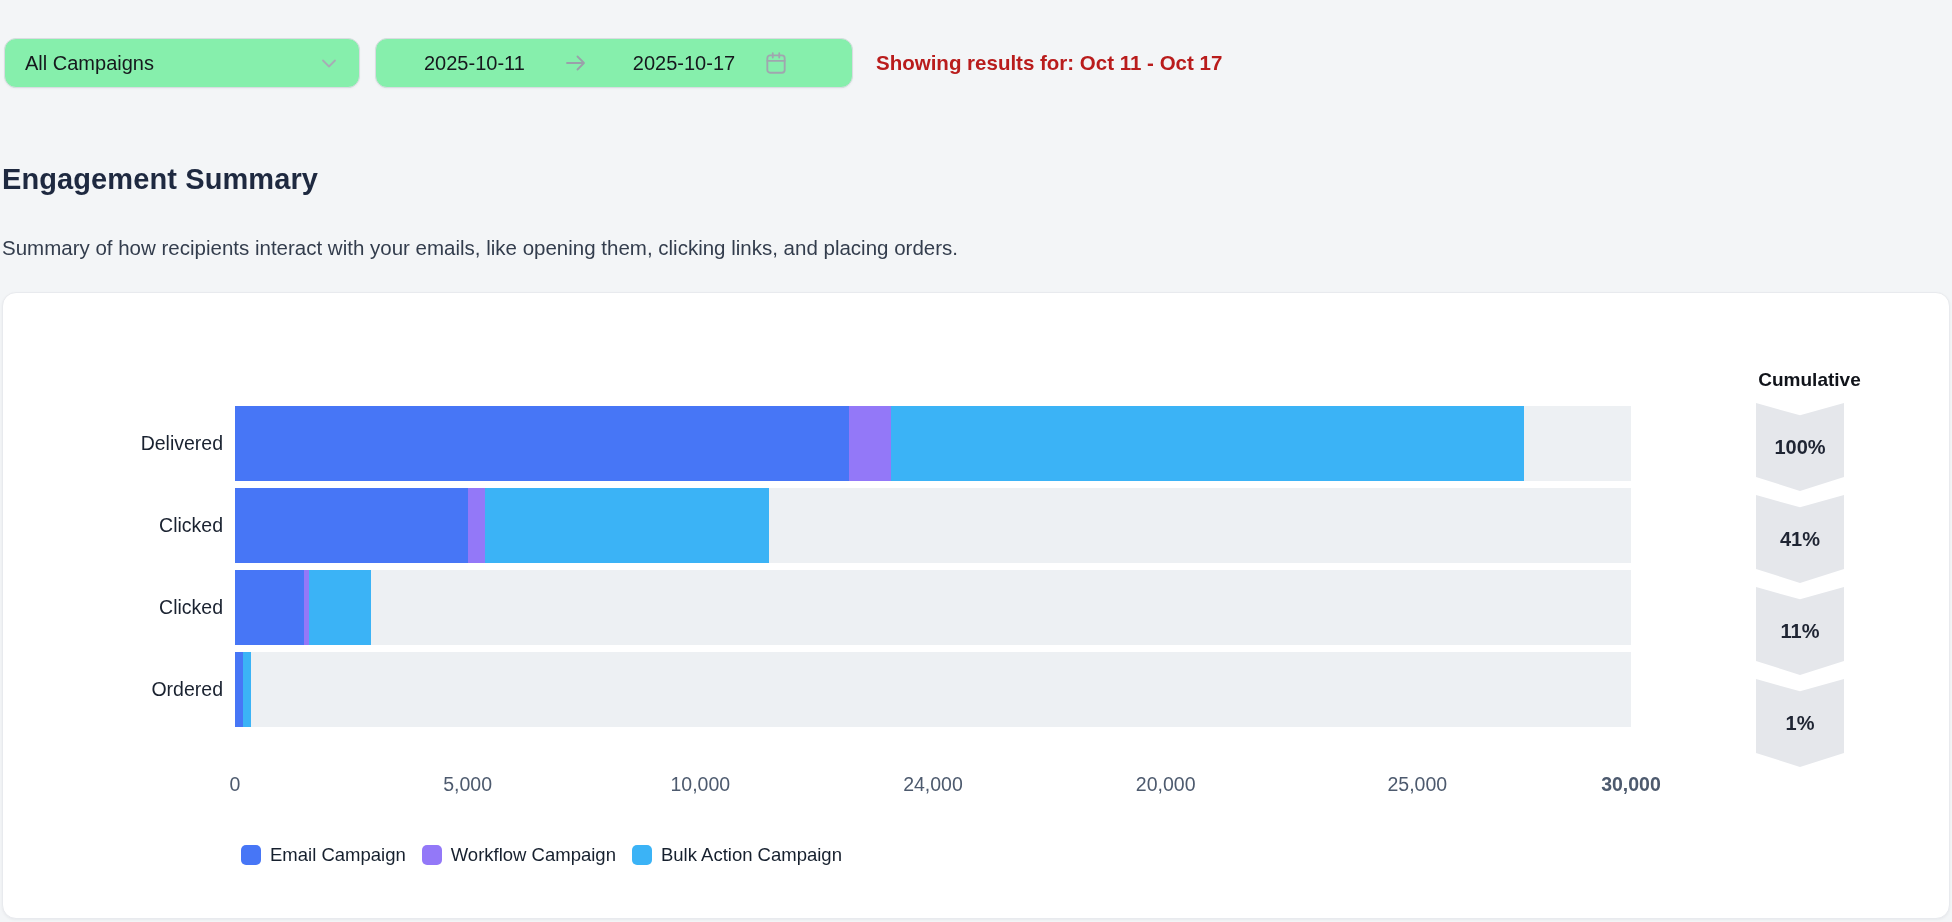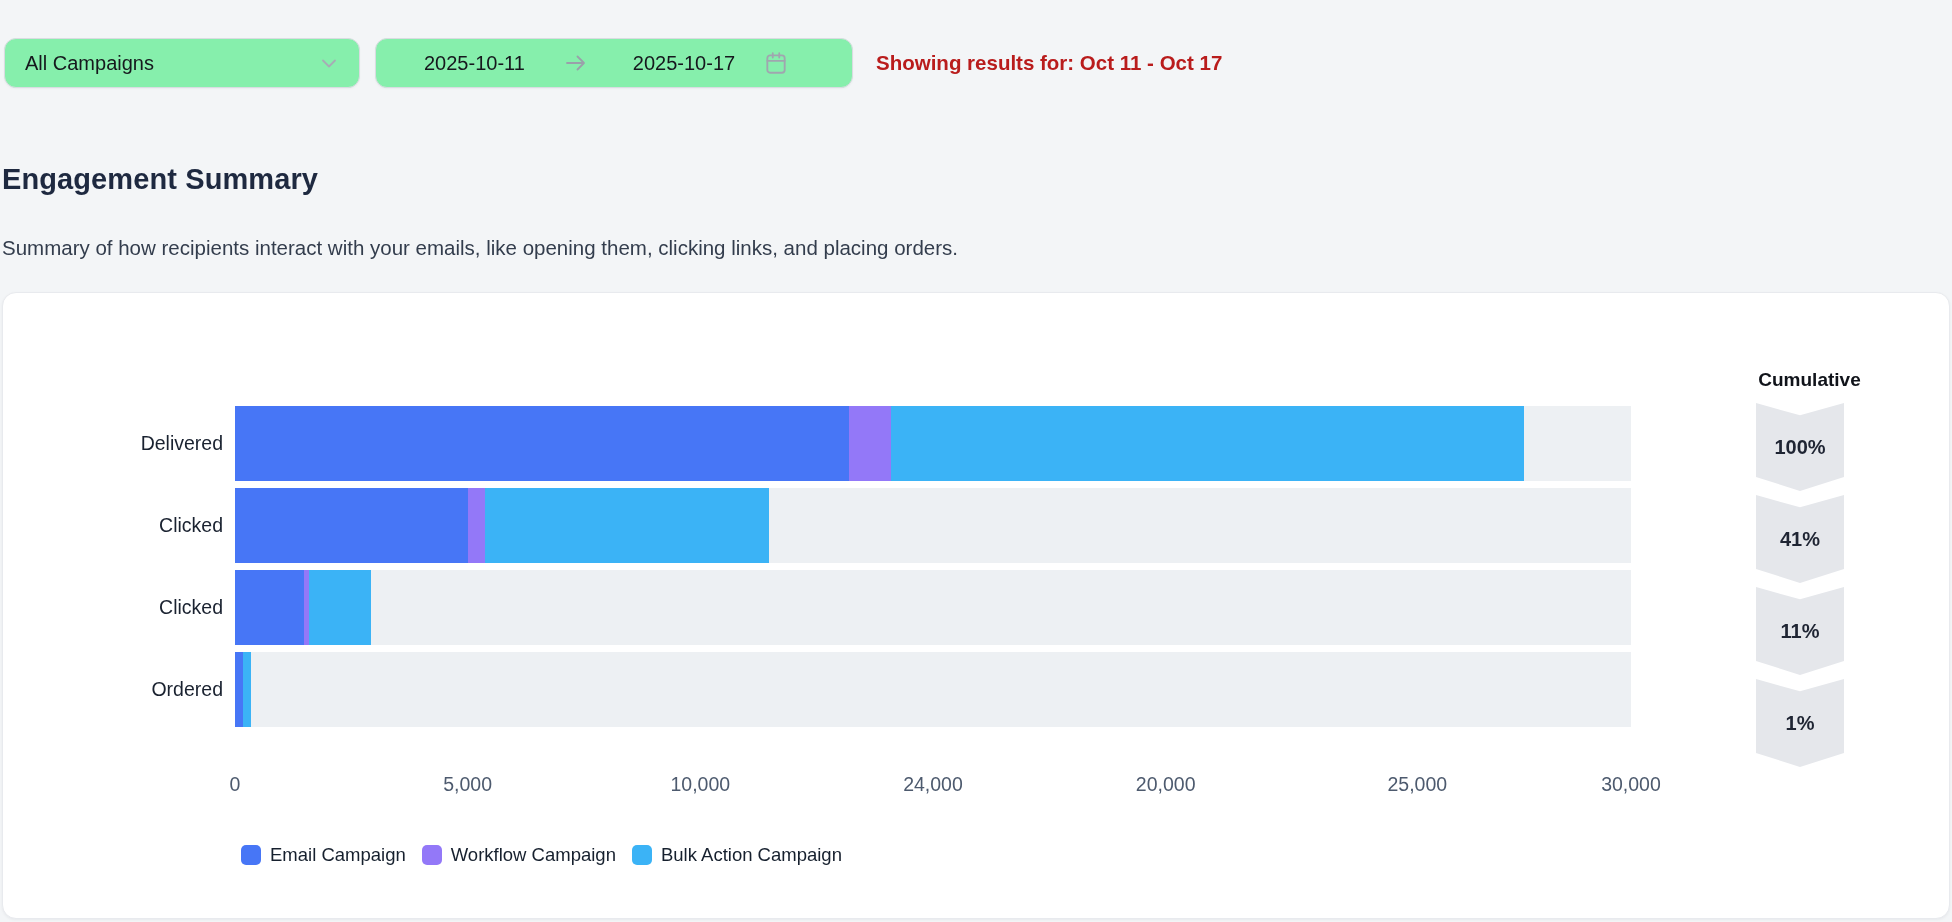--- a/index.html
+++ b/index.html
@@ -153,21 +153,21 @@
       </div>
       <div class="abs chev-badge" style="top: 386px;">1%</div>
     </div>
   <div class="abs x-axis" id="x-axis">
       <span class="x-tick" style="left: 0%;">0</span>
       <span class="x-tick" style="left: 16.6667%;">5,000</span>
       <span class="x-tick" style="left: 33.3333%;">10,000</span>
       <span class="x-tick" style="left: 50%;">24,000</span>
       <span class="x-tick" style="left: 66.6667%;">20,000</span>
       <span class="x-tick" style="left: 83.3333%; margin-left: 19px;">25,000</span>
-      <span class="x-tick" style="left: 100%;">30,000</span>
+      <span class="x-tick" style="left: 100%; font-weight: bold;">30,000</span>
     </div>
   <div class="abs legend" id="legend">
       <div class="legend-item">
         <span class="legend-swatch" style="background: rgb(71, 118, 246);"></span>
         <span class="legend-label">Email Campaign</span>
       </div>
       <div class="legend-item">
         <span class="legend-swatch" style="background: rgb(147, 120, 248);"></span>
         <span class="legend-label">Workflow Campaign</span>
       </div>

